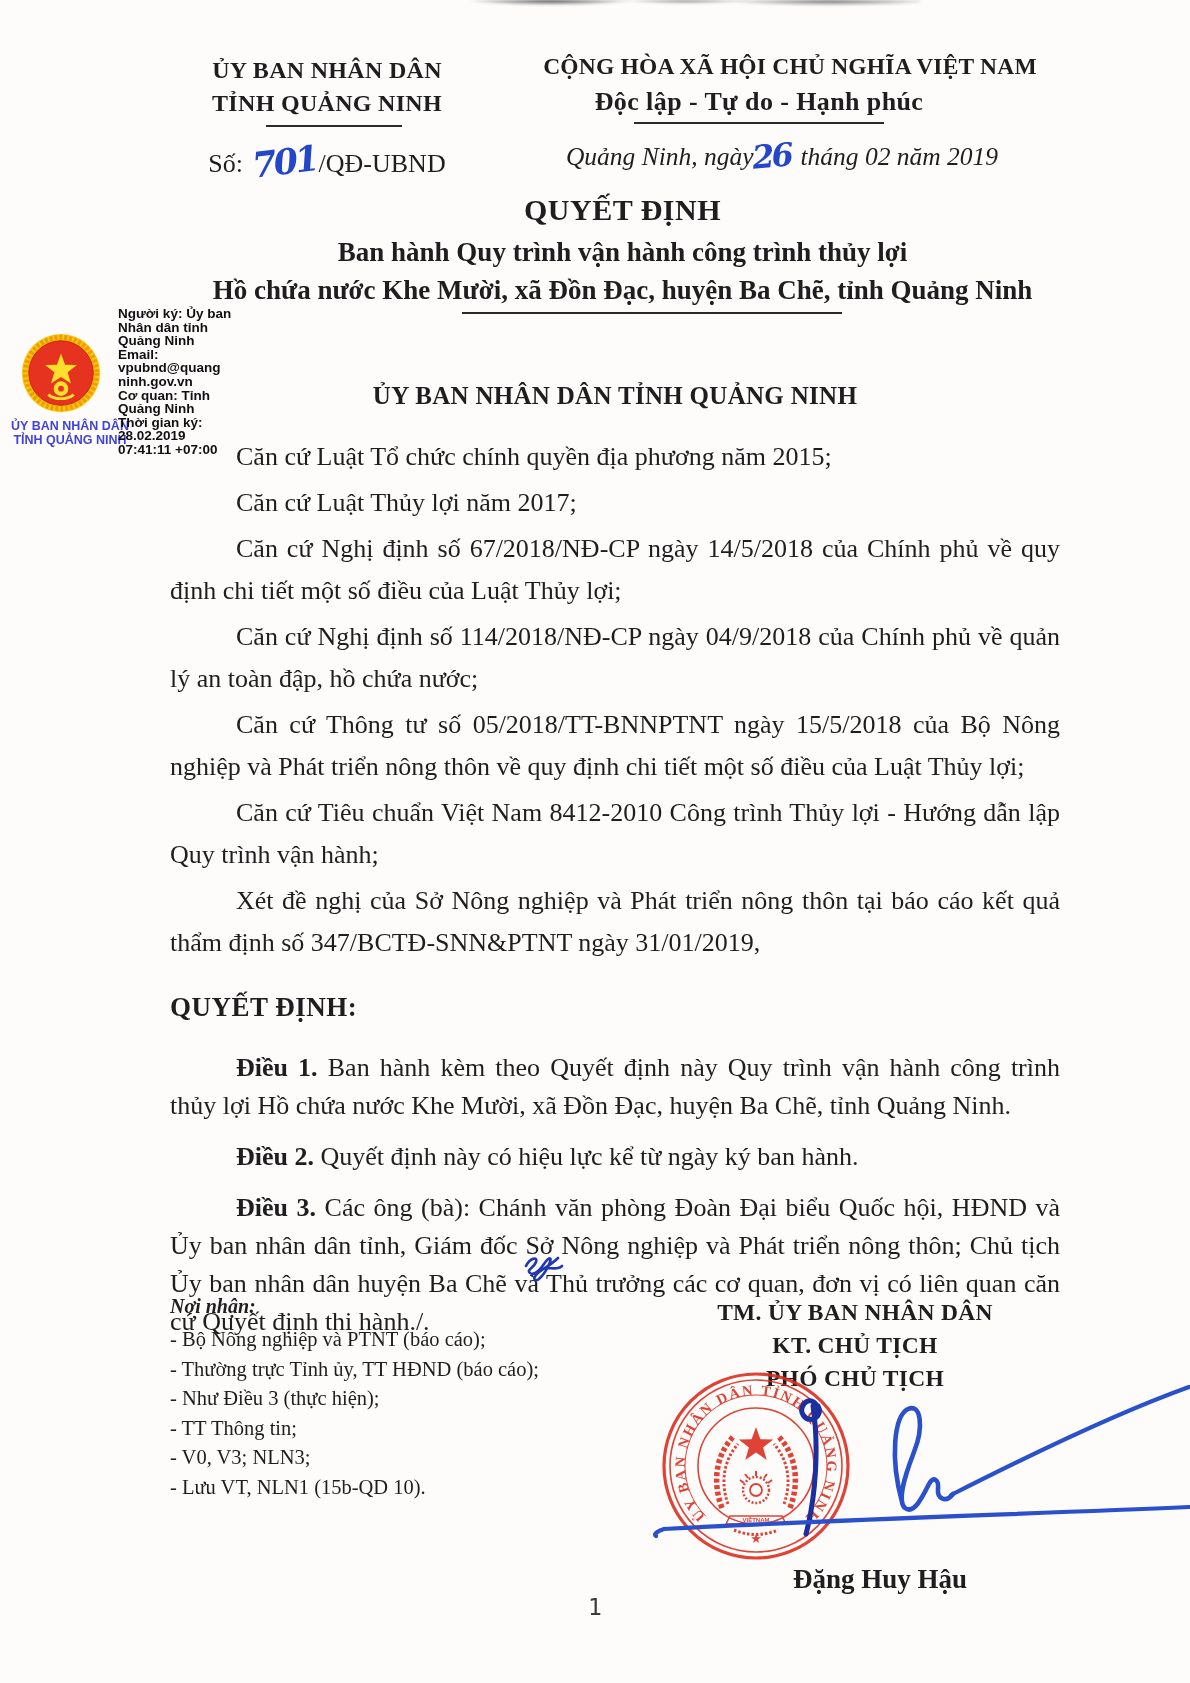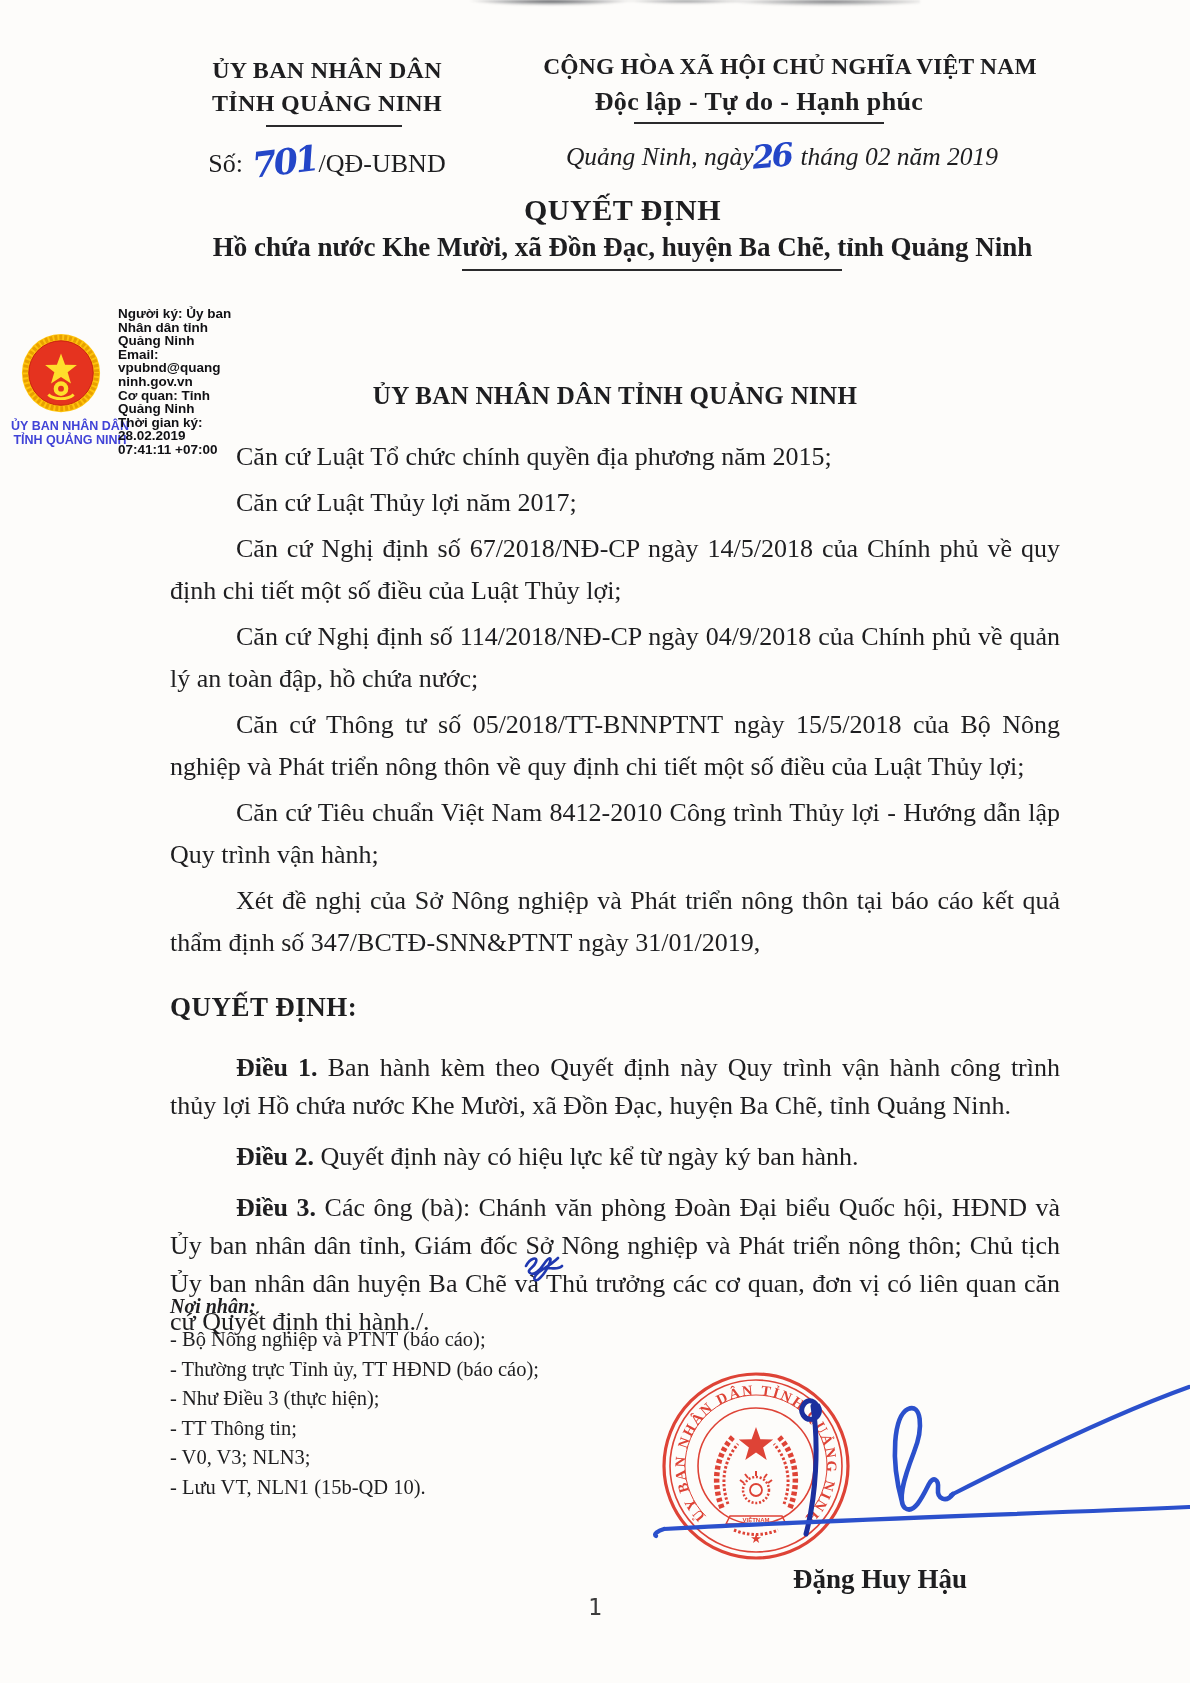--- a/index.html
+++ b/index.html
@@ -86,20 +86,21 @@
     <div class="l1">CỘNG HÒA XÃ HỘI CHỦ NGHĨA VIỆT NAM</div>
     <div class="slogan-wrap">
       <div class="l2">Độc lập - Tự do - Hạnh phúc</div>
       <div class="rule rule-right"></div>
     </div>
     <div class="date-line"><span>Quảng Ninh, ngày</span><span class="hand day">26</span> <span>tháng 02 năm 2019</span></div>
   </div>
 
   <div class="title-block">
     <div class="title-h">QUYẾT ĐỊNH</div>
+    <div class="title-l1">Ban hành Quy trình vận hành công trình thủy lợi</div>
     <div class="title-l2">Hồ chứa nước Khe Mười, xã Đồn Đạc, huyện Ba Chẽ, tỉnh Quảng Ninh</div>
     <div class="rule rule-title"></div>
   </div>
 
   <svg class="ds-logo" width="86" height="86" viewBox="0 0 88 88">
     <circle cx="44" cy="42" r="40" fill="#ffc40c"></circle>
     <circle cx="44" cy="42" r="36.5" fill="none" stroke="#e8a000" stroke-width="5" stroke-dasharray="3 2"></circle>
     <circle cx="44" cy="42" r="33" fill="#e5331f"></circle>
     <circle cx="44" cy="42" r="33" fill="none" stroke="#c8200f" stroke-width="1"></circle>
     <polygon points="44,22 48.2,33.4 60.3,33.8 50.8,41.2 54.2,52.8 44,46 33.8,52.8 37.2,41.2 27.7,33.8 39.8,33.4" fill="#ffdf2b"></polygon>
@@ -153,20 +154,25 @@
     <div>
         <div class="recipient">- Bộ Nông nghiệp và PTNT (báo cáo);</div>
         <div class="recipient">- Thường trực Tỉnh ủy, TT HĐND (báo cáo);</div>
         <div class="recipient">- Như Điều 3 (thực hiện);</div>
         <div class="recipient">- TT Thông tin;</div>
         <div class="recipient">- V0, V3; NLN3;</div>
         <div class="recipient">- Lưu VT, NLN1 (15b-QD 10).</div>
       </div>
   </div>
 
+  <div class="sign-block">
+    <div class="sign-line">TM. ỦY BAN NHÂN DÂN</div>
+    <div class="sign-line">KT. CHỦ TỊCH</div>
+    <div class="sign-line">PHÓ CHỦ TỊCH</div>
+  </div>
   <div class="signer-name">Đặng Huy Hậu</div>
 
   <svg class="seal" width="192" height="192" viewBox="0 0 192 192">
     <g stroke="#da2a1c" fill="none">
       <circle cx="96" cy="96" r="92" stroke-width="3.2"></circle>
       <circle cx="96" cy="96" r="86" stroke-width="1.6"></circle>
       <circle cx="96" cy="96" r="58" stroke-width="1.6"></circle>
       <path id="sealArc" d="M 45.8,146.2 A 71,71 0 1,1 146.2,146.2"></path>
 
       <polygon points="96,57 100.4,69.2 113.2,69.6 103.1,77.5 106.7,89.9 96,82.6 85.3,89.9 88.9,77.5 78.8,69.6 91.6,69.2" fill="#da2a1c" stroke="none"></polygon>

